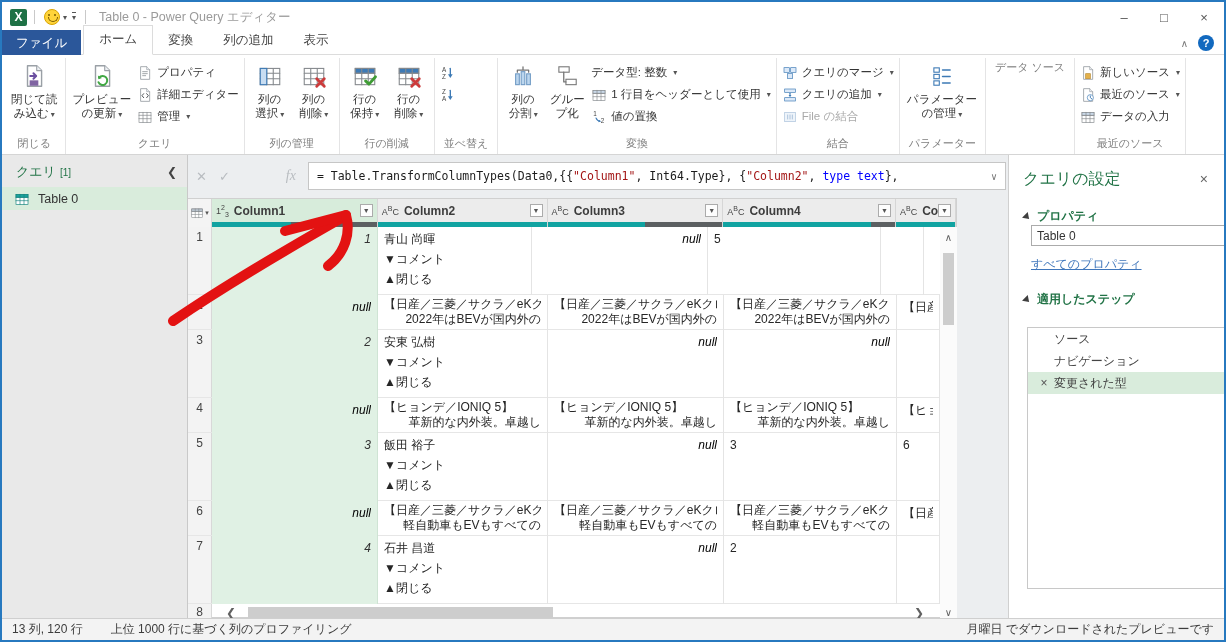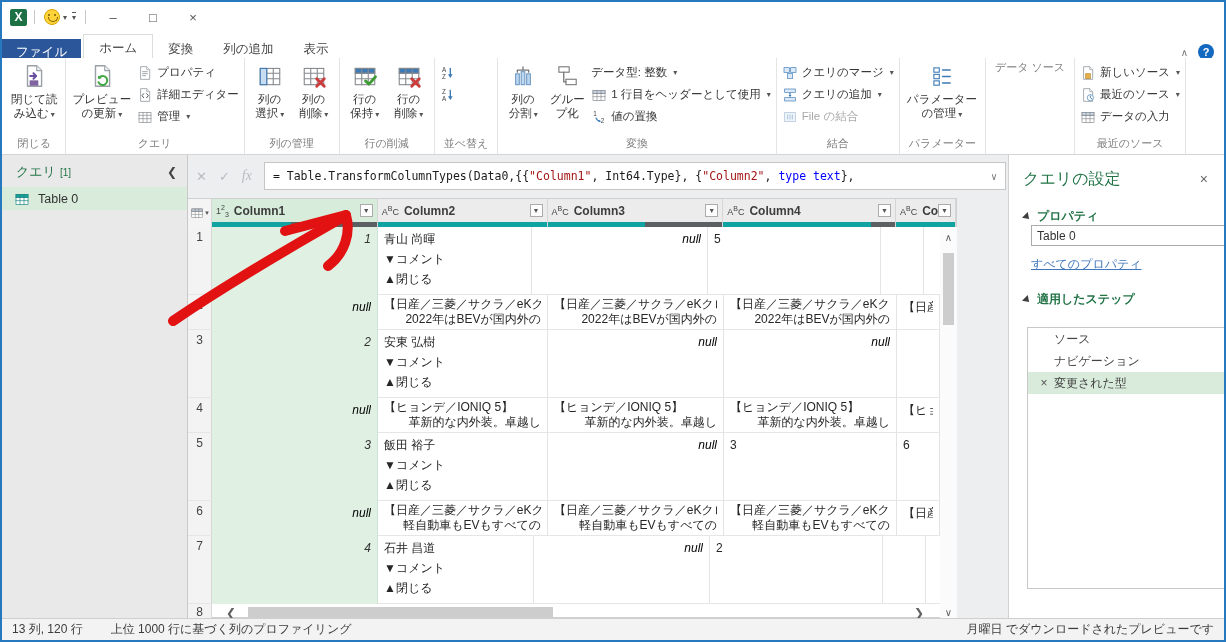--- a/index.html
+++ b/index.html
@@ -14,21 +14,21 @@
   .xl-logo{width:17px;height:17px;background:#1e7145;border-radius:2px;color:#fff;font-weight:bold;font-size:12px;display:flex;align-items:center;justify-content:center;margin-left:8px;}
   .tb-sep{width:1px;height:14px;background:#c9c9c9;margin:0 7px;}
   .smiley{width:16px;height:16px;border-radius:50%;background:#ffd43a;border:1px solid #d9a400;position:relative;margin-left:2px;}
   .smiley::before{content:"";position:absolute;left:3px;top:4px;width:2px;height:2px;background:#7a5b00;border-radius:50%;box-shadow:6px 0 0 #7a5b00;}
   .smiley::after{content:"";position:absolute;left:3px;top:7px;width:8px;height:4px;border:1.5px solid #7a5b00;border-top:none;border-radius:0 0 8px 8px;}
   .tiny-caret{font-size:8px;color:#555;margin:0 3px;}
   .qat-caret{font-size:8px;color:#555;border-top:1.5px solid #555;line-height:8px;padding-top:1px;margin:0 2px;}
   #window-title{color:#9b9b9b;font-size:12.5px;margin-left:6px;flex:1;white-space:nowrap;overflow:hidden;}
   .win-btn{width:40px;height:28px;display:flex;align-items:center;justify-content:center;color:#555;font-size:13px;}
   
-  #tabbar{position:absolute;top:36px;left:0;right:0;height:26px;background:#fff;border-bottom:1px solid #dcdcdc;display:flex;align-items:flex-end;}
+  #tabbar{position:absolute;top:27px;left:0;right:0;height:26px;background:#fff;border-bottom:1px solid #dcdcdc;display:flex;align-items:flex-end;}
   .tab{font-size:12.5px;color:#444;padding:5px 15px 6px;margin-bottom:-1px;}
   .tab.file{background:#2b579a;color:#fff;padding:5px 14px 6px;margin-right:2px;height:25px;}
   .tab.active{background:#fff;border:1px solid #dcdcdc;border-bottom:1px solid #fff;}
   #tab-right{margin-left:auto;display:flex;align-items:center;gap:10px;padding-right:10px;margin-bottom:3px;}
   #collapse-ribbon{color:#777;font-size:10px;}
   #help-btn{width:16px;height:16px;border-radius:50%;background:#1269bf;color:#fff;font-size:11px;font-weight:bold;display:flex;align-items:center;justify-content:center;}
   
   #ribbon{position:absolute;top:56px;left:0;right:0;height:97px;background:#fff;border-bottom:1px solid #d5d5d5;display:flex;padding-left:2px;}
   .rgroup{display:flex;flex-direction:column;border-right:1px solid #e4e4e5;padding:1px 3px 0;}
   .rgroup-content{flex:1;display:flex;align-items:flex-start;}
@@ -46,21 +46,21 @@
   #query-pane-header{display:flex;align-items:center;padding:0 10px 6px 14px;}
   #query-pane-title{color:#217346;font-size:13px;}
   #query-pane-count{color:#217346;font-size:10px;margin-left:4px;}
   #query-collapse{margin-left:auto;color:#444;font-size:12px;}
   .query-item{display:flex;align-items:center;gap:8px;height:23px;padding-left:12px;font-size:12.5px;color:#333;}
   .query-item.selected{background:#d9ecdc;}
   
   #center{flex:1;position:relative;background:#eceef0;}
   #formula-row{position:absolute;top:0;left:0;right:0;height:42px;display:flex;align-items:center;padding:0 2px 0 8px;}
   .fml-ic{color:#b8bcc0;font-size:13px;margin-right:12px;}
-  .fml-fx{color:#b8bcc0;font-style:italic;font-family:"Liberation Serif",serif;font-size:14px;margin-right:12px;}
+  .fml-fx{color:#b8bcc0;font-style:italic;font-family:"Liberation Serif",serif;font-size:14px;margin-right:12px;margin-left:44px;}
   #formula-input{flex:1;height:28px;background:#fff;border:1px solid #c6c6c6;display:flex;align-items:center;padding:0 8px;overflow:hidden;white-space:pre;font-family:"DejaVu Sans Mono","Liberation Mono",monospace;font-size:11.5px;color:#1b1b1b;}
   #formula-input .seg-string{color:#a31515;}
   #formula-input .seg-keyword{color:#0000ff;}
   #formula-dd{margin-left:auto;color:#777;font-size:10px;padding-left:8px;}
   
   #grid{position:absolute;top:43px;left:0;width:769px;bottom:0;background:#fff;border:1px solid #d0d0d0;border-left:none;}
   #grid-header{display:flex;height:28px;}
   .ghcell{position:relative;border-right:1px solid #d6d6d6;background:#ececec;height:28px;}
   .ghcell .ghtop{display:flex;align-items:center;height:23px;padding:0 4px;}
   .ghcell.selected{background:#d7ecdb;}
@@ -117,20 +117,21 @@
 </head>
 <body>
 
 <div id="titlebar">
   <div class="xl-logo">X</div>
   <div class="tb-sep"></div>
   <div class="smiley"></div>
   <div class="tiny-caret">▾</div>
   <div class="qat-caret">▾</div>
   <div class="tb-sep"></div>
+  <div id="window-title">Table 0 - Power Query エディター</div>
   <div class="win-btn">–</div>
   <div class="win-btn">□</div>
   <div class="win-btn">×</div>
 </div>
 
 <div id="tabbar">
   <div id="tabs-host" style="display:flex;align-items:flex-end;">
       <div class="tab file">ファイル</div>
       <div class="tab active">ホーム</div>
       <div class="tab">変換</div>
@@ -618,21 +619,21 @@
                 </div>
                 <div class="cell" style="width: 43px; height: 35px;">
                   <div class="ln">【日産</div>
                 </div>
               </div>
               <div class="grow" style="height: 68px;">
                 <div class="rownum">7</div>
                 <div class="cell selcol v-num" style="width: 166px; height: 68px;">
                   <div class="ln">4</div>
                 </div>
-                <div class="cell" style="width: 156px; height: 68px;">
+                <div class="cell" style="width: 170px; height: 68px;">
                   <div class="ln">石井 昌道</div>
                   <div class="ln">▼コメント</div>
                   <div class="ln">▲閉じる</div>
                 </div>
                 <div class="cell v-null" style="width: 176px; height: 68px;">
                   <div class="ln">null</div>
                 </div>
                 <div class="cell" style="width: 173px; height: 68px;">
                   <div class="ln">2</div>
                 </div>

